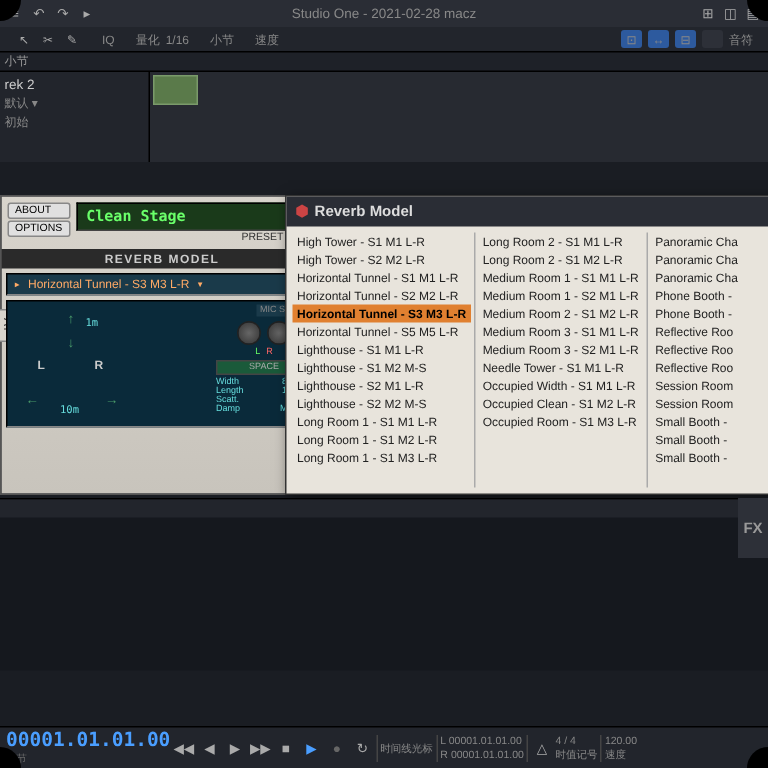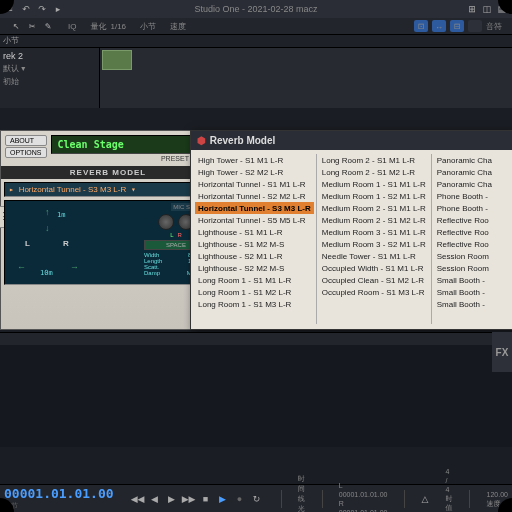--- a/index.html
+++ b/index.html
@@ -51,21 +51,21 @@
 .popup-body { padding:4px; display:flex; gap:0; height:178px; overflow:hidden; }
 .popup-col { flex:1; font-size:8px; color:#222; }
 .popup-col div { padding:1.5px 3px; white-space:nowrap; overflow:hidden; cursor:pointer; }
 .popup-col div.sel { background:#e08030; color:#000; font-weight:bold; }
 .col-divider { width:1px; background:#aaa; margin:0 2px; }
 
 .editor-area { position:absolute; top:332px; left:0; right:0; height:115px; background:#15181e; border-top:1px solid #000; }
 .editor-ruler { height:12px; background:#22252c; }
 .fx-tab { position:absolute; right:0; top:332px; width:20px; height:40px; background:#2d3038; color:#999; font-size:10px; display:flex; align-items:center; justify-content:center; font-weight:bold; }
 
-.transport { position:absolute; bottom:0; left:0; right:0; height:28px; background:#22252c; border-top:1px solid #000; display:flex; align-items:center; padding:0 4px; gap:17px; font-size:9px; color:#888; }
+.transport { position:absolute; bottom:0; left:0; right:0; height:28px; background:#22252c; border-top:1px solid #000; display:flex; align-items:center; padding:0 4px; gap:2px; font-size:9px; color:#888; }
 .tc-main { color:#4a9eff; font-family:monospace; font-size:13px; font-weight:bold; }
 .tc-sub { font-size:7px; color:#666; }
 .tp-btns { display:flex; gap:3px; }
 .tp-btn { width:14px; height:14px; display:flex; align-items:center; justify-content:center; color:#aaa; }
 .tp-btn.rec { color:#666; }
 .tp-btn.play { color:#4a9eff; }
 .tp-divider { width:1px; height:18px; background:#444; }
 .tp-info { display:flex; flex-direction:column; font-size:7px; line-height:9px; font-family:monospace; }
 
 .room-arrow { position:absolute; color:#4a9a6a; font-size:9px; }
@@ -213,21 +213,20 @@
         <div>Long Room 1 - S1 M1 L-R</div>
         <div>Long Room 1 - S1 M2 L-R</div>
         <div>Long Room 1 - S1 M3 L-R</div>
       </div>
     <div class="col-divider"></div>
     <div class="popup-col" id="col2">
         <div>Long Room 2 - S1 M1 L-R</div>
         <div>Long Room 2 - S1 M2 L-R</div>
         <div>Medium Room 1 - S1 M1 L-R</div>
         <div>Medium Room 1 - S2 M1 L-R</div>
-        <div>Medium Room 2 - S1 M1 L-R</div>
         <div>Medium Room 2 - S1 M2 L-R</div>
         <div>Medium Room 3 - S1 M1 L-R</div>
         <div>Medium Room 3 - S2 M1 L-R</div>
         <div>Needle Tower - S1 M1 L-R</div>
         <div>Occupied Width - S1 M1 L-R</div>
         <div>Occupied Clean - S1 M2 L-R</div>
         <div>Occupied Room - S1 M3 L-R</div>
       </div>
     <div class="col-divider"></div>
     <div class="popup-col" id="col3">

